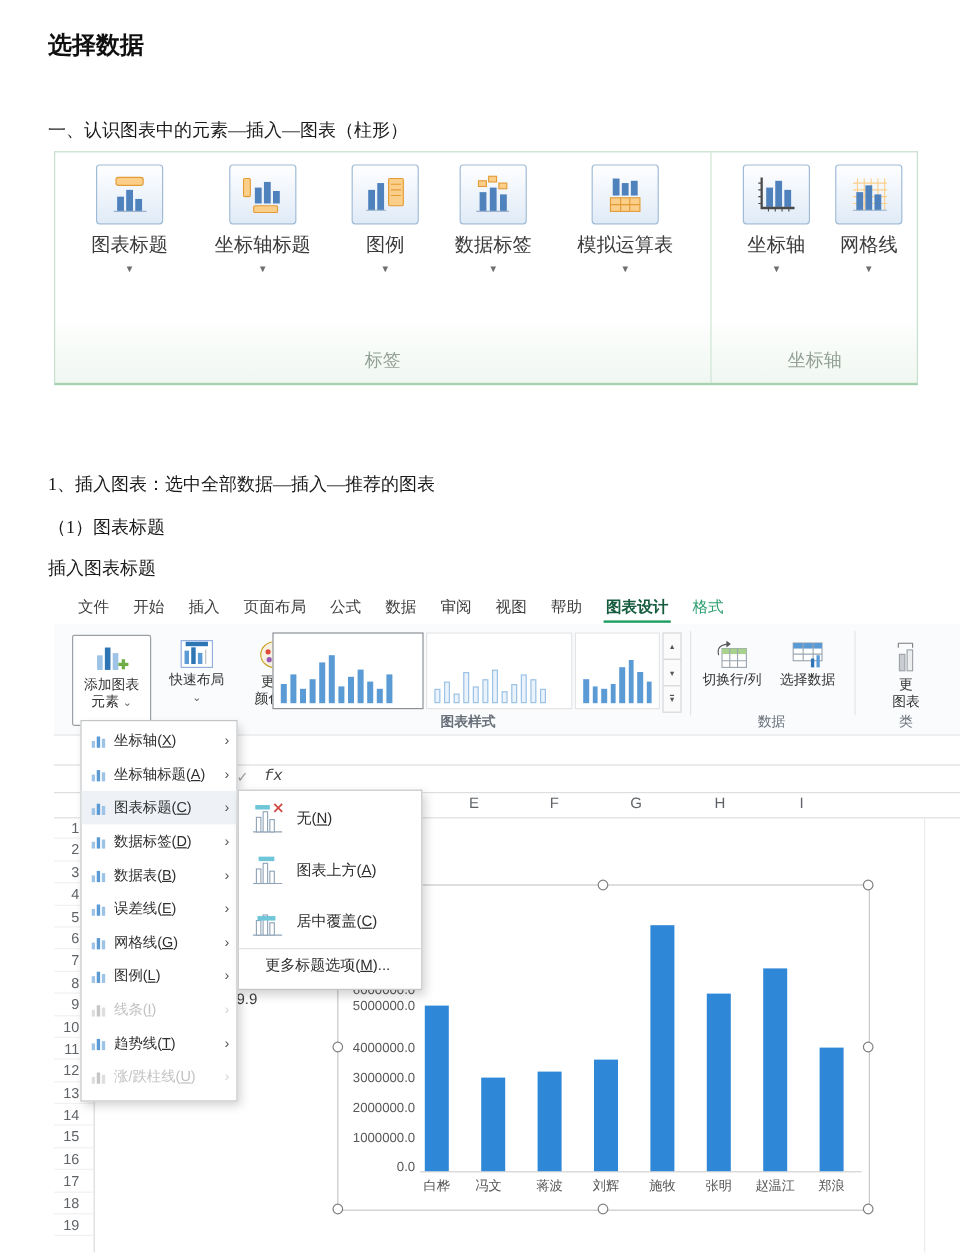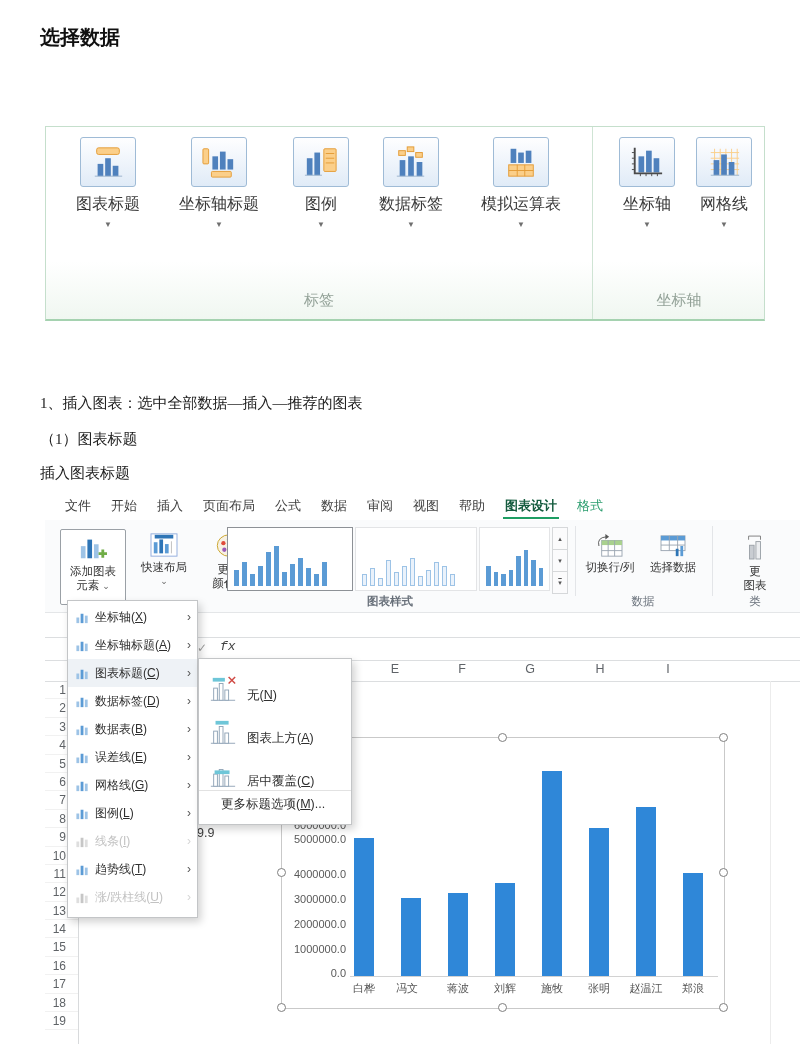--- a/index.html
+++ b/index.html
@@ -92,30 +92,31 @@
   .mitem.hl{background:#eef2f6;}
   .mitem.dis{color:#c2c2c2;}
   .mitem.dis .mchev{color:#d5d5d5;}
   .micon{display:flex;flex:0 0 auto;}
   .mlabel{white-space:nowrap;}
   .mchev{margin-left:auto;color:#555;font-size:12px;}
 
   
   .submenu{position:absolute;left:153px;top:166px;width:154px;height:167px;background:#fff;border:1px solid #c3c5c7;
            box-shadow:3px 4px 8px rgba(0,0,0,.18);z-index:22;box-sizing:border-box;padding-top:2px;}
-  .smitem{height:43px;display:flex;align-items:flex-end;gap:8px;padding:0 8px;font-size:12.5px;color:#2f2f2f;}
+  .smitem{height:43px;display:flex;align-items:center;gap:8px;padding:0 8px;font-size:12.5px;color:#2f2f2f;}
   .smicon{display:flex;flex:0 0 auto;}
   .smfooter{border-top:1px solid #e2e2e2;height:27px;line-height:27px;padding-left:22px;font-size:12.5px;color:#2f2f2f;}
 </style>
 </head>
 <body>
 
 <div class="page">
 
   <div class="doc-title">选择数据</div>
+  <div class="sec-heading serif">一、认识图表中的元素—插入—图表（柱形）</div>
 
   <div class="shot1" id="shot1">
       <div class="s1group g0" style="left: 0px; width: 546px;">
         <div class="s1btn" style="left: 62px;">
           <div class="s1iconbox">
             <svg viewBox="0 0 40 36" width="38" height="34">
               <rect x="8" y="3" width="24" height="7" rx="2" fill="#fbcf8a" stroke="#e39b35"></rect>
               <rect x="9" y="20" width="6" height="13" fill="#4f81bd"></rect>
               <rect x="17" y="14" width="6" height="19" fill="#4f81bd"></rect>
               <rect x="25" y="22" width="6" height="11" fill="#4f81bd"></rect>

